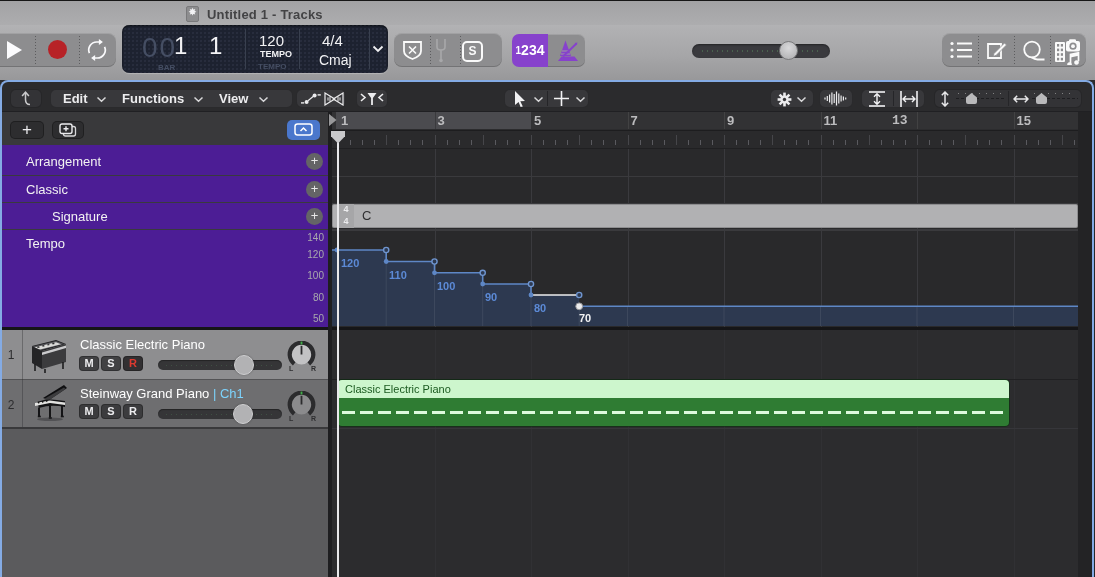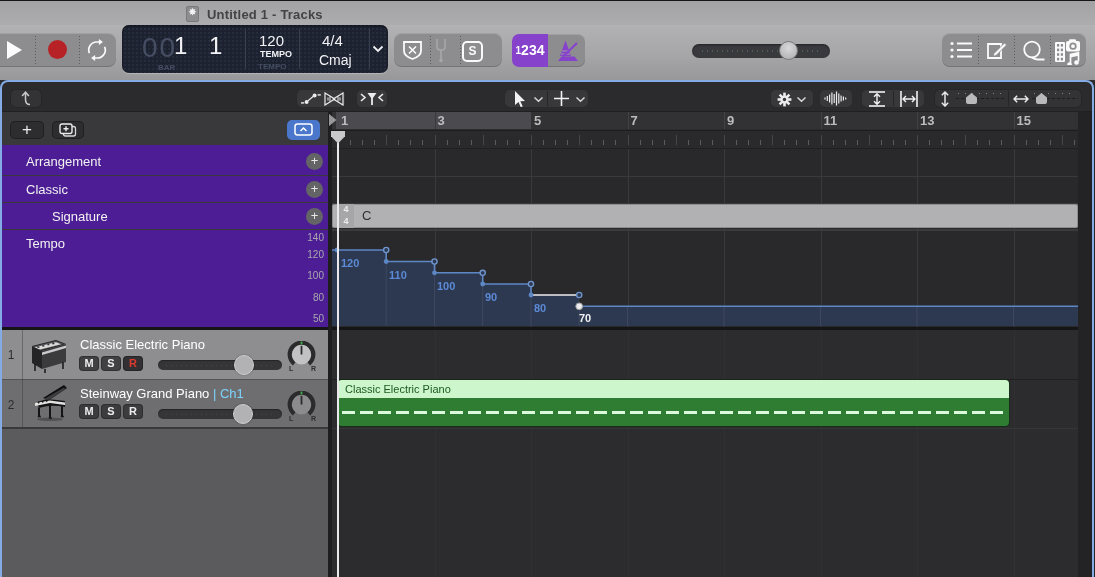--- a/index.html
+++ b/index.html
@@ -196,20 +196,34 @@
     <div class="tsep" style="left:107.5px;"></div>
   </div>
 
   <div class="abs row2"></div>
   <div class="abs" style="left:2px;top:110.8px;width:1091px;height:1.2px;background:#202023;"></div>
   <div class="abs pill" style="left:10px;width:32px;background:#333336;">
     <svg class="abs" style="left:8px;top:2.5px;" width="16" height="15" viewBox="0 0 16 15">
       <path d="M7.5 2 V8.5 q0 5 4.5 5" fill="none" stroke="#c9c9cb" stroke-width="1.5"></path>
       <path d="M4.1 5 L7.5 1.2 L10.9 5" fill="none" stroke="#c9c9cb" stroke-width="1.5"></path>
     </svg>
+  </div>
+  <div class="abs pill" style="left:50px;width:243px;">
+    <div class="mtxt" style="left:13px;">Edit</div>
+    <svg class="abs" style="left:46px;top:7px;" width="11" height="7" viewBox="0 0 11 7">
+        <polyline points="1.5,1.5 5.5,5.2 9.5,1.5" fill="none" stroke="#d8d8da" stroke-width="1.5"></polyline>
+      </svg>
+    <div class="mtxt" style="left:72px;">Functions</div>
+    <svg class="abs" style="left:143px;top:7px;" width="11" height="7" viewBox="0 0 11 7">
+        <polyline points="1.5,1.5 5.5,5.2 9.5,1.5" fill="none" stroke="#d8d8da" stroke-width="1.5"></polyline>
+      </svg>
+    <div class="mtxt" style="left:169px;">View</div>
+    <svg class="abs" style="left:208px;top:7px;" width="11" height="7" viewBox="0 0 11 7">
+        <polyline points="1.5,1.5 5.5,5.2 9.5,1.5" fill="none" stroke="#d8d8da" stroke-width="1.5"></polyline>
+      </svg>
   </div>
   <div class="abs pill" style="left:296px;width:50px;">
     <svg class="abs" style="left:5px;top:4px;" width="20" height="12" viewBox="0 0 20 12">
       <rect x="0" y="9.2" width="3.2" height="1.4" fill="#ececee"></rect>
       <circle cx="5.6" cy="9" r="2" fill="#ececee"></circle>
       <line x1="7" y1="7.8" x2="12.4" y2="3.2" stroke="#ececee" stroke-width="1.2"></line>
       <circle cx="13.6" cy="2.6" r="2" fill="#ececee"></circle>
       <rect x="16.6" y="1.2" width="3.2" height="1.4" fill="#ececee"></rect>
     </svg>
     <svg class="abs" style="left:28px;top:3px;" width="20" height="14" viewBox="0 0 20 14">
@@ -343,21 +357,21 @@
   </div>
 
   <div class="abs ruler-num">
     <div class="cycle"></div>
     <div class="rnum" style="left:9px;">1</div>
     <div class="rnum" style="left:105.5px;">3</div>
     <div class="rnum" style="left:202px;">5</div>
     <div class="rnum" style="left:298.5px;">7</div>
     <div class="rnum" style="left:395px;">9</div>
     <div class="rnum" style="left:491.5px;">11</div>
-    <div class="rnum" style="left:588px;">13</div>
+    <div class="rnum" style="left:560px;font-family:Liberation Mono, monospace;">13</div>
     <div class="rnum" style="left:684.5px;">15</div>
     <div style="position:absolute;left:102.5px;top:0;width:1px;height:17px;background:rgba(0,0,0,.22);"></div>
     <div style="position:absolute;left:295.5px;top:0;width:1px;height:17px;background:rgba(255,255,255,.08);"></div>
     <div style="position:absolute;left:392px;top:0;width:1px;height:17px;background:rgba(255,255,255,.08);"></div>
     <div style="position:absolute;left:488.5px;top:0;width:1px;height:17px;background:rgba(255,255,255,.08);"></div>
     <div style="position:absolute;left:585px;top:0;width:1px;height:17px;background:rgba(255,255,255,.08);"></div>
     <div style="position:absolute;left:681.5px;top:0;width:1px;height:17px;background:rgba(255,255,255,.08);"></div>
   </div>
   <div class="abs ruler-ticks" id="ticks">
       <div style="position:absolute;left:6.0px;top:4px;width:1px;height:10px;background:#46464a;"></div>

